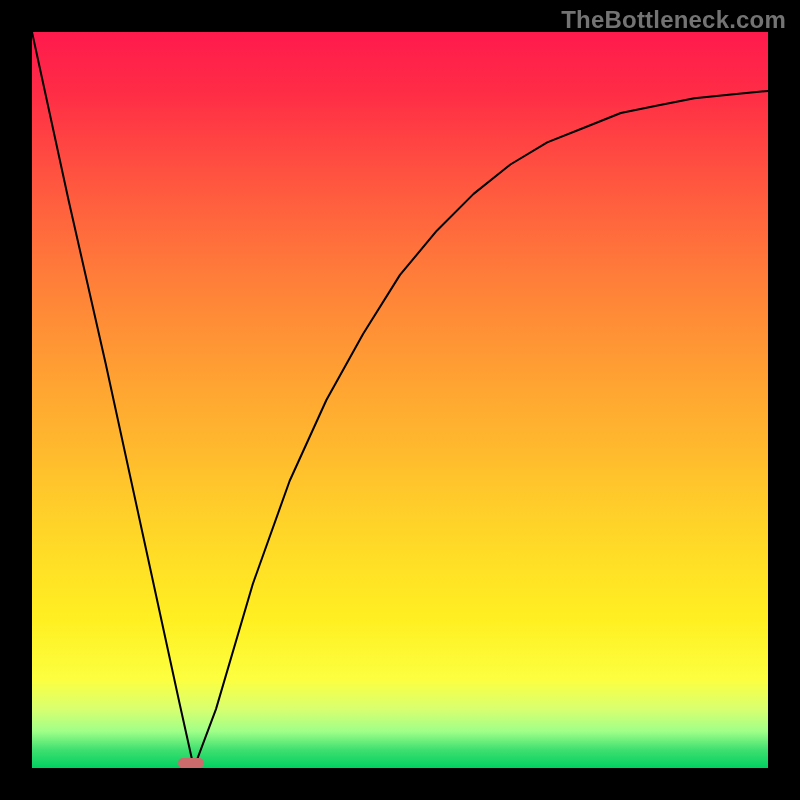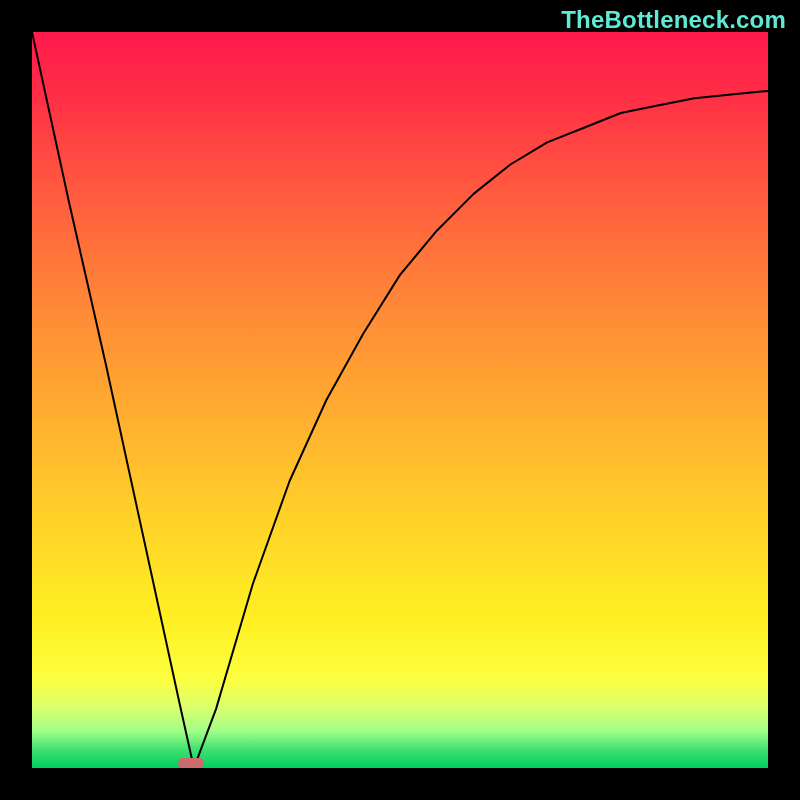--- a/index.html
+++ b/index.html
@@ -38,21 +38,21 @@
       #40e070 97.5%,
       #00d060 100%
     );
   }
   .watermark {
     position: absolute;
     top: 6px;
     right: 14px;
     font-size: 24px;
     font-weight: 600;
-    color: #5eead4;
+    color: #737373;
     letter-spacing: 0.2px;
     user-select: none;
     text-align: center;
   }
   svg.curve {
     position: absolute;
     left: 0;
     top: 0;
     width: 736px;
     height: 736px;

